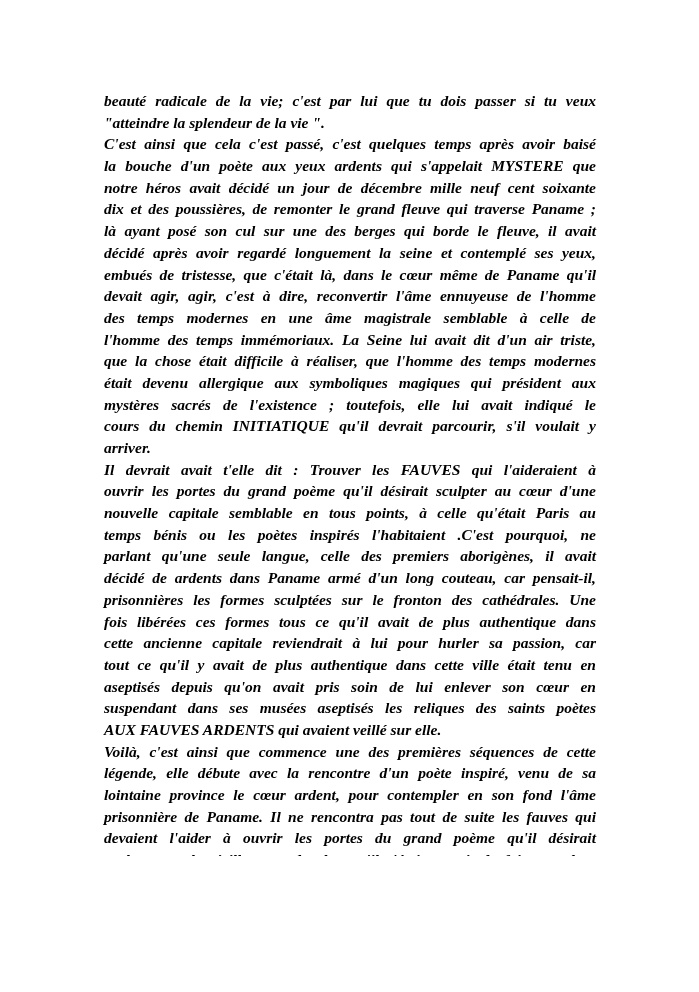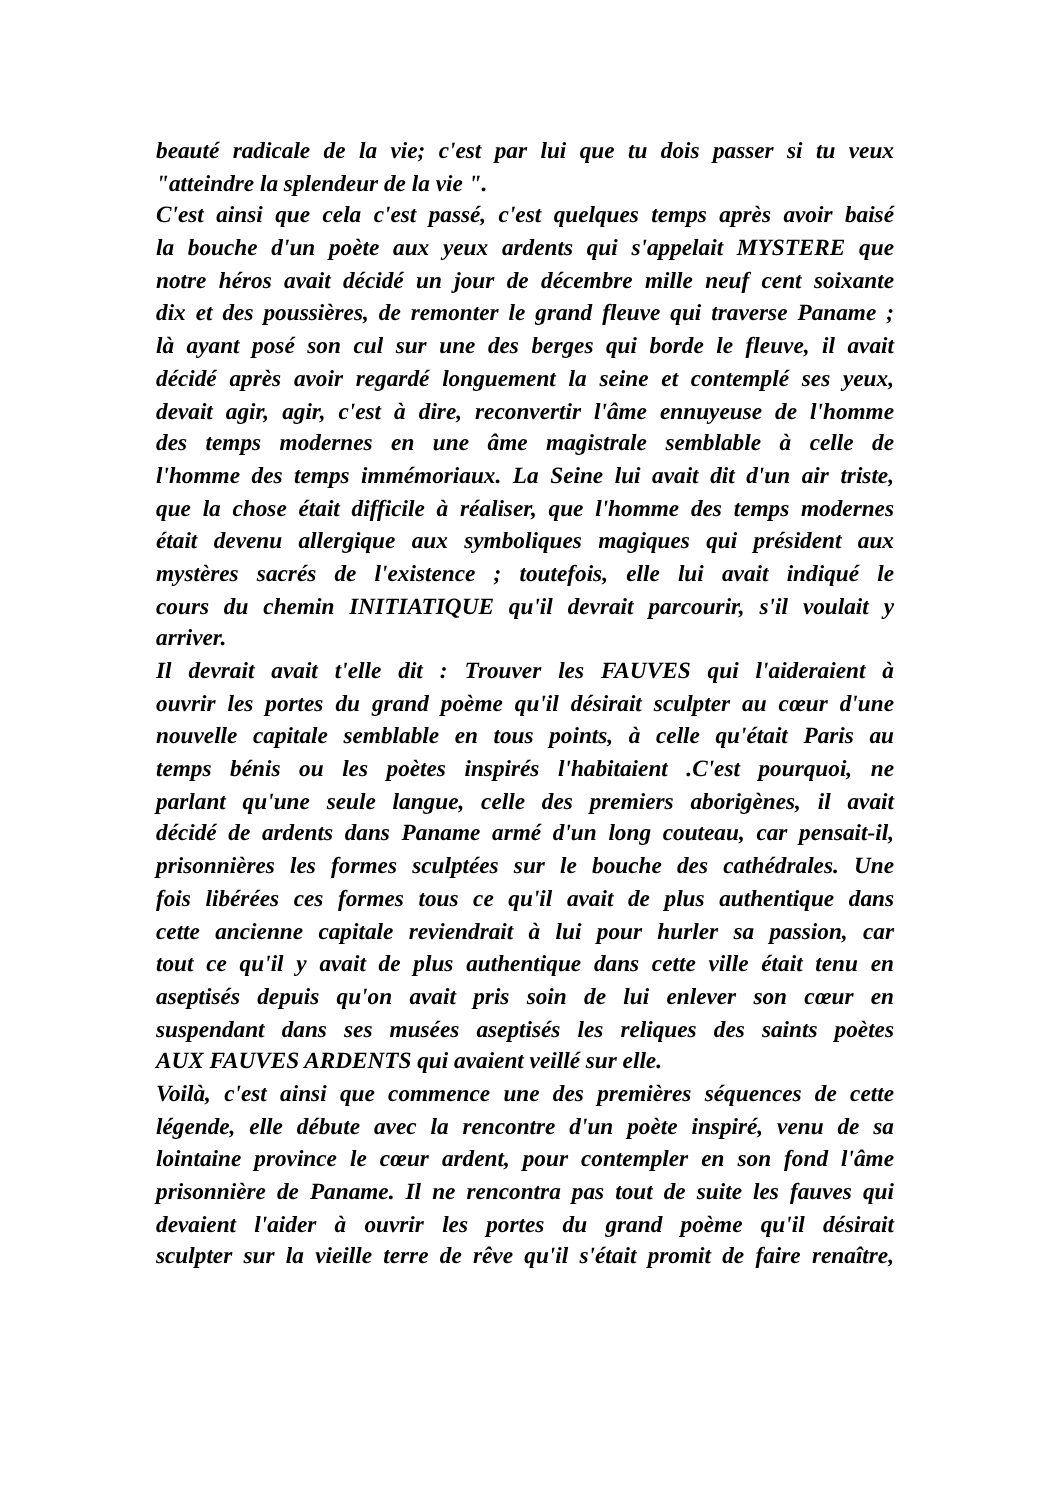--- a/index.html
+++ b/index.html
@@ -54,35 +54,36 @@
 <div class="page">
   <div class="text-block" id="text-block">
       <div class="line">beauté radicale de la vie; c'est par lui que tu dois passer si tu veux</div>
       <div class="line noj">"atteindre la splendeur de la vie ".</div>
       <div class="line">C'est ainsi que cela c'est passé, c'est quelques temps après avoir baisé</div>
       <div class="line">la bouche d'un poète aux yeux ardents qui s'appelait MYSTERE que</div>
       <div class="line">notre héros avait décidé un jour de décembre mille neuf cent soixante</div>
       <div class="line">dix et des poussières, de remonter le grand fleuve qui traverse Paname ;</div>
       <div class="line">là ayant posé son cul sur une des berges qui borde le fleuve, il avait</div>
       <div class="line">décidé après avoir regardé longuement la seine et contemplé ses yeux,</div>
+      <div class="line">embués de tristesse, que c'était là, dans le cœur même de Paname qu'il</div>
       <div class="line">devait agir, agir, c'est à dire, reconvertir l'âme ennuyeuse de l'homme</div>
       <div class="line">des temps modernes en une âme magistrale semblable à celle de</div>
       <div class="line">l'homme des temps immémoriaux. La Seine lui avait dit d'un air triste,</div>
       <div class="line">que la chose était difficile à réaliser, que l'homme des temps modernes</div>
       <div class="line">était devenu allergique aux symboliques magiques qui président aux</div>
       <div class="line">mystères sacrés de l'existence ; toutefois, elle lui avait indiqué le</div>
       <div class="line">cours du chemin INITIATIQUE qu'il devrait parcourir, s'il voulait y</div>
       <div class="line noj">arriver.</div>
       <div class="line">Il devrait avait t'elle dit : Trouver les FAUVES qui l'aideraient à</div>
       <div class="line">ouvrir les portes du grand poème qu'il désirait sculpter au cœur d'une</div>
       <div class="line">nouvelle capitale semblable en tous points, à celle qu'était Paris au</div>
       <div class="line">temps bénis ou les poètes inspirés l'habitaient .C'est pourquoi, ne</div>
       <div class="line">parlant qu'une seule langue, celle des premiers aborigènes, il avait</div>
       <div class="line">décidé de ardents dans Paname armé d'un long couteau, car pensait-il,</div>
-      <div class="line">prisonnières les formes sculptées sur le bouche des cathédrales. Une</div>
+      <div class="line">prisonnières les formes sculptées sur le fronton des cathédrales. Une</div>
       <div class="line">fois libérées ces formes tous ce qu'il avait de plus authentique dans</div>
       <div class="line">cette ancienne capitale reviendrait à lui pour hurler sa passion, car</div>
       <div class="line">tout ce qu'il y avait de plus authentique dans cette ville était tenu en</div>
       <div class="line">aseptisés depuis qu'on avait pris soin de lui enlever son cœur en</div>
       <div class="line">suspendant dans ses musées aseptisés les reliques des saints poètes</div>
       <div class="line noj">AUX FAUVES ARDENTS qui avaient veillé sur elle.</div>
       <div class="line">Voilà, c'est ainsi que commence une des premières séquences de cette</div>
       <div class="line">légende, elle débute avec la rencontre d'un poète inspiré, venu de sa</div>
       <div class="line">lointaine province le cœur ardent, pour contempler en son fond l'âme</div>
       <div class="line">prisonnière de Paname. Il ne rencontra pas tout de suite les fauves qui</div>

